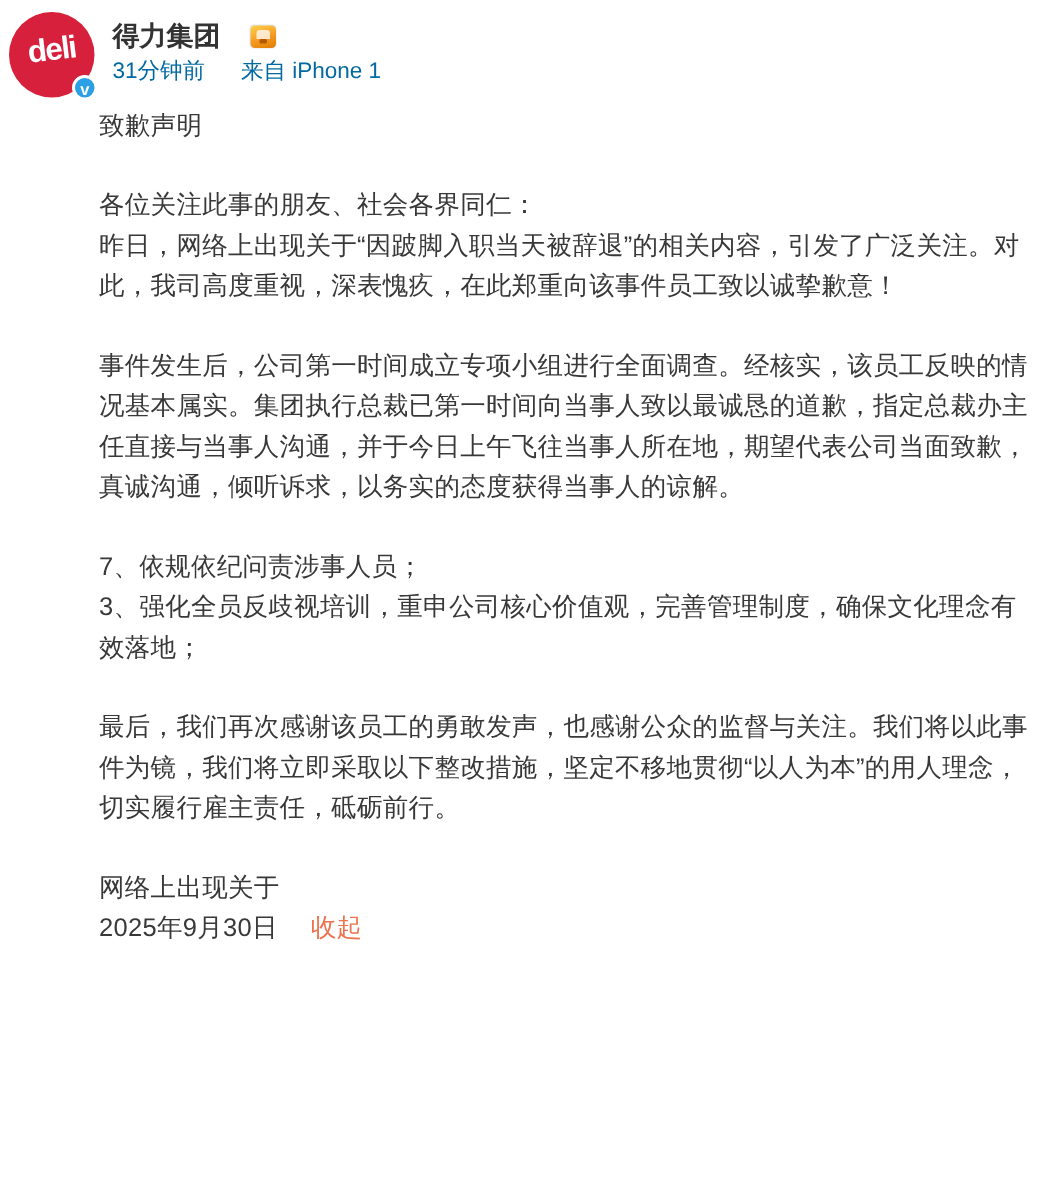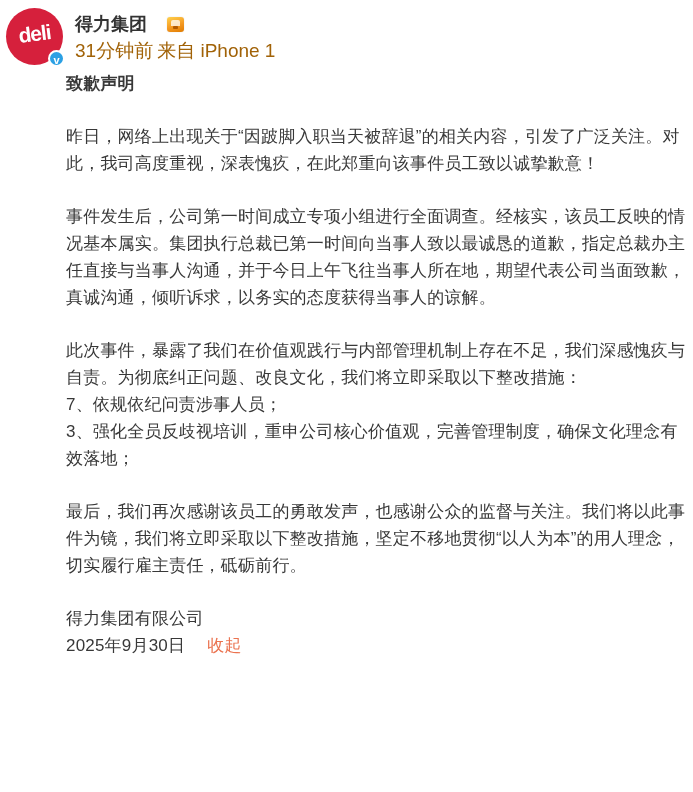--- a/index.html
+++ b/index.html
@@ -84,37 +84,37 @@
     position: absolute;
     left: 6px; top: 9px;
     width: 5px; height: 3px;
     border-radius: 1px;
     background: #b35900;
   }
 
   .meta {
     position: absolute;
     left: 75px; top: 38px;
-    font-size: 19px;
-    color: #a16207;
+    font-size: 15px;
+    color: #0369a1;
     display: flex;
-    gap: 4px;
+    gap: 24px;
   }
   .meta .source { cursor: pointer; }
 
   
   .post-body {
     margin-top: 5px;
     padding: 0 6px 0 66px;
     font-size: 17px;
     line-height: 27px;
     color: #383838;
     letter-spacing: 0.2px;
   }
-  .statement-title { font-weight: 700; }
+  .statement-title { font-weight: 400; }
   .para { margin-top: 26px; }
   .para .line { display: block; }
 
   .date-line { display: block; }
   .collapse-link {
     color: #eb7350;
     text-decoration: none;
     margin-left: 22px;
     cursor: pointer;
   }
@@ -137,33 +137,33 @@
       <span>31分钟前</span>
       <span class="source">来自 iPhone 1</span>
     </div>
   </div>
 
   <div class="post-body">
 
     <p class="statement-title">致歉声明</p>
 
     <p class="para">
+      <span class="line">各位关注此事的朋友、社会各界同仁：</span>
       <span>昨日，网络上出现关于“因跛脚入职当天被辞退”的相关内容，引发了广泛关注。对此，我司高度重视，深表愧疚，在此郑重向该事件员工致以诚挚歉意！</span>
     </p>
 
     <p class="para">事件发生后，公司第一时间成立专项小组进行全面调查。经核实，该员工反映的情况基本属实。集团执行总裁已第一时间向当事人致以最诚恳的道歉，指定总裁办主任直接与当事人沟通，并于今日上午飞往当事人所在地，期望代表公司当面致歉，真诚沟通，倾听诉求，以务实的态度获得当事人的谅解。</p>
 
     <p class="para">
-      <span>此次事件，暴露了我们在价值观践行与内部管理机制上存在不足，我们深感愧疚与自责。为彻底纠正问题、改良文化，我们将立即采取以下整改措施：</span>
       <span class="line">7、依规依纪问责涉事人员；</span>
       <span class="line">3、强化全员反歧视培训，重申公司核心价值观，完善管理制度，确保文化理念有效落地；</span>
     </p>
 
 
     <p class="para">最后，我们再次感谢该员工的勇敢发声，也感谢公众的监督与关注。我们将以此事件为镜，我们将立即采取以下整改措施，坚定不移地贯彻“以人为本”的用人理念，切实履行雇主责任，砥砺前行。</p>
 
     <p class="para">
-      <span class="line">得力集团有限公司</span>
+      <span class="line">网络上出现关于</span>
       <span class="date-line"><span>2025年9月30日</span><a class="collapse-link">收起</a></span>
     </p>
 
   </div>
 </div>
 
 </body></html>

